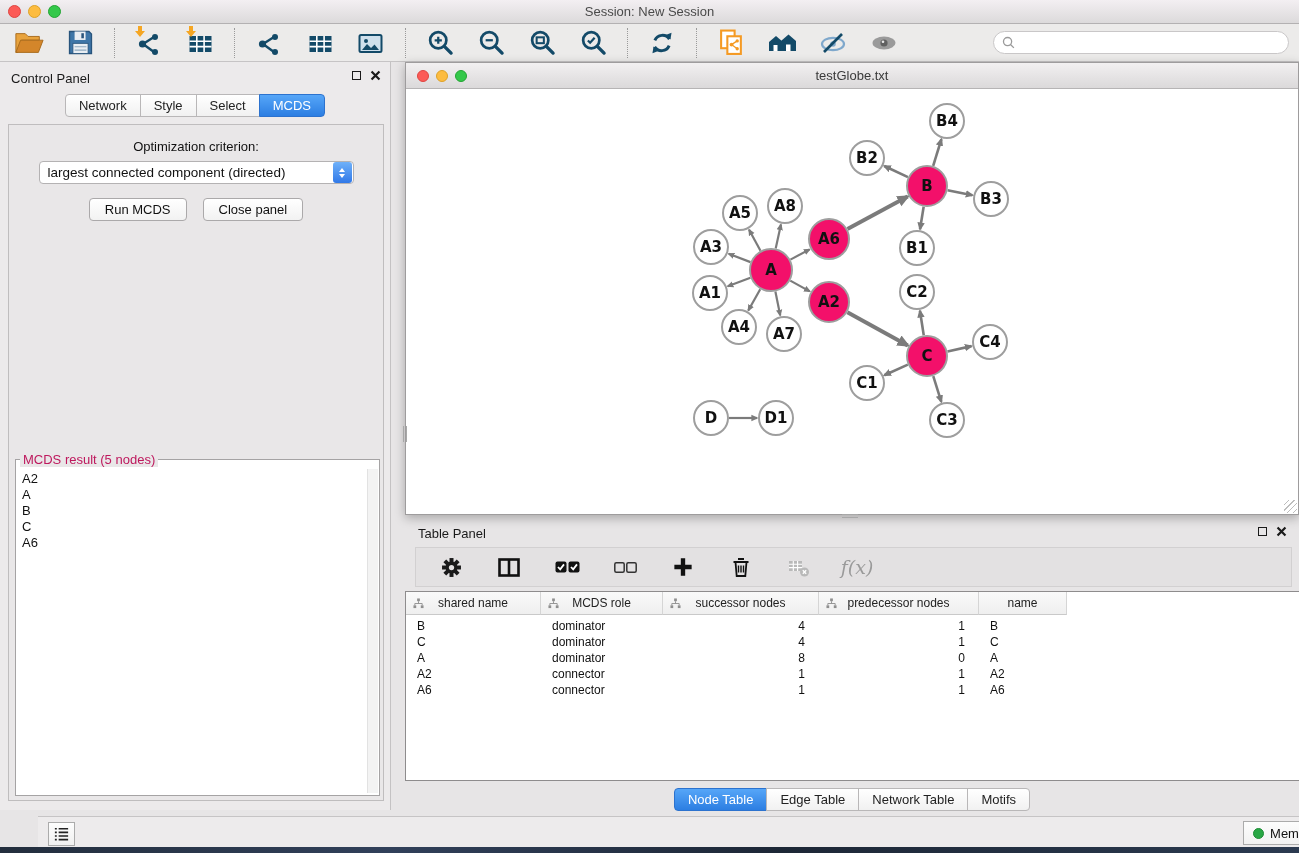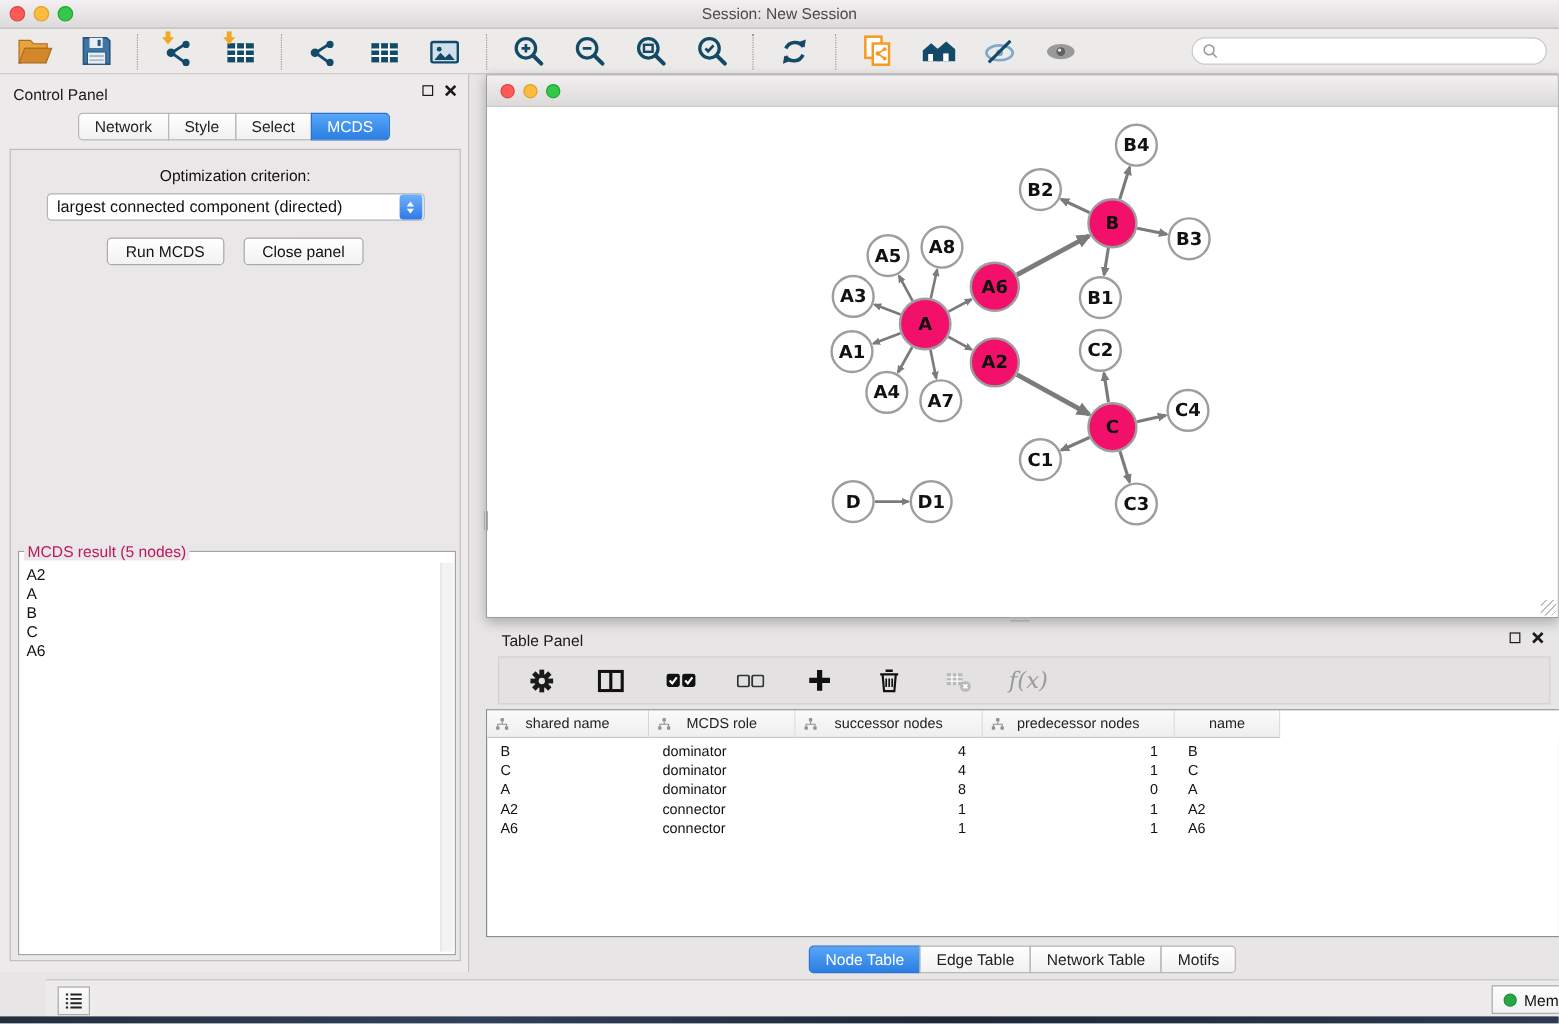--- a/index.html
+++ b/index.html
@@ -336,20 +336,21 @@
     </div>
   </div>
 
   <div class="net-window">
     <div class="net-titlebar">
       <div class="lights small">
         <span class="light red"></span>
         <span class="light yellow"></span>
         <span class="light green"></span>
       </div>
+      <div class="title">testGlobe.txt</div>
     </div>
     <div class="net-canvas">
       <svg id="graph-svg" width="892" height="425" viewBox="0 0 890 425">
           <defs>
             <marker id="arw" viewBox="0 0 10 10" refX="7.5" refY="5" markerWidth="3.4" markerHeight="3.4" orient="auto">
               <path d="M0 0.8 L9.5 5 L0 9.2 z" fill="#7B7B7B"></path>
             </marker>
           </defs>
           <line x1="353.48901716798036" y1="161.67335414757676" x2="342.0776669912897" y2="140.6911941452746" stroke="#7B7B7B" stroke-width="2.2" marker-end="url(#arw)"></line>
           <line x1="368.7013313337195" y1="159.50819961728223" x2="373.9397593026968" y2="135.56110033052897" stroke="#7B7B7B" stroke-width="2.2" marker-end="url(#arw)"></line>

